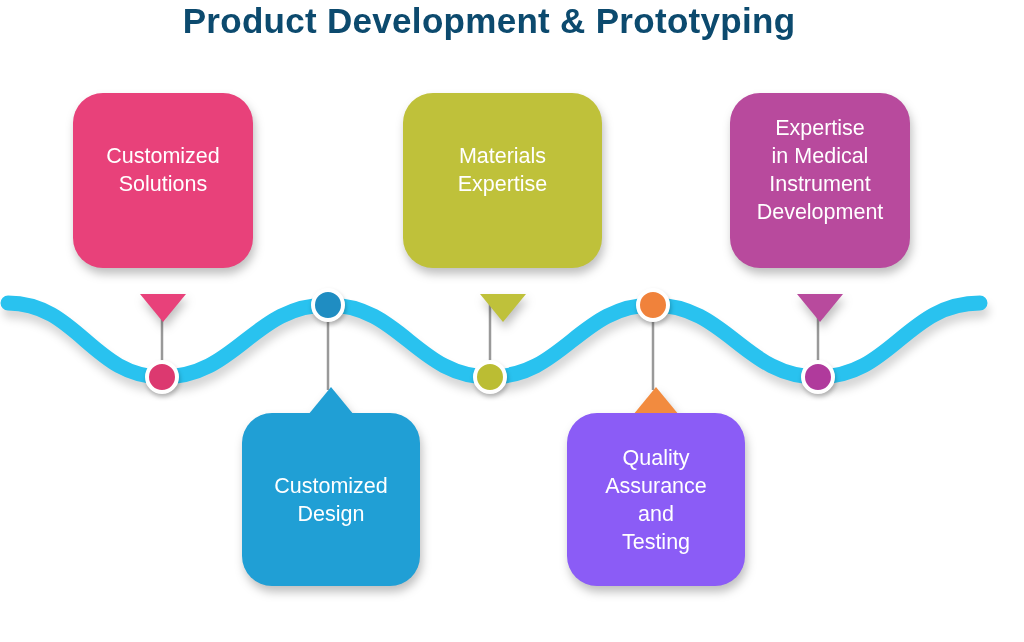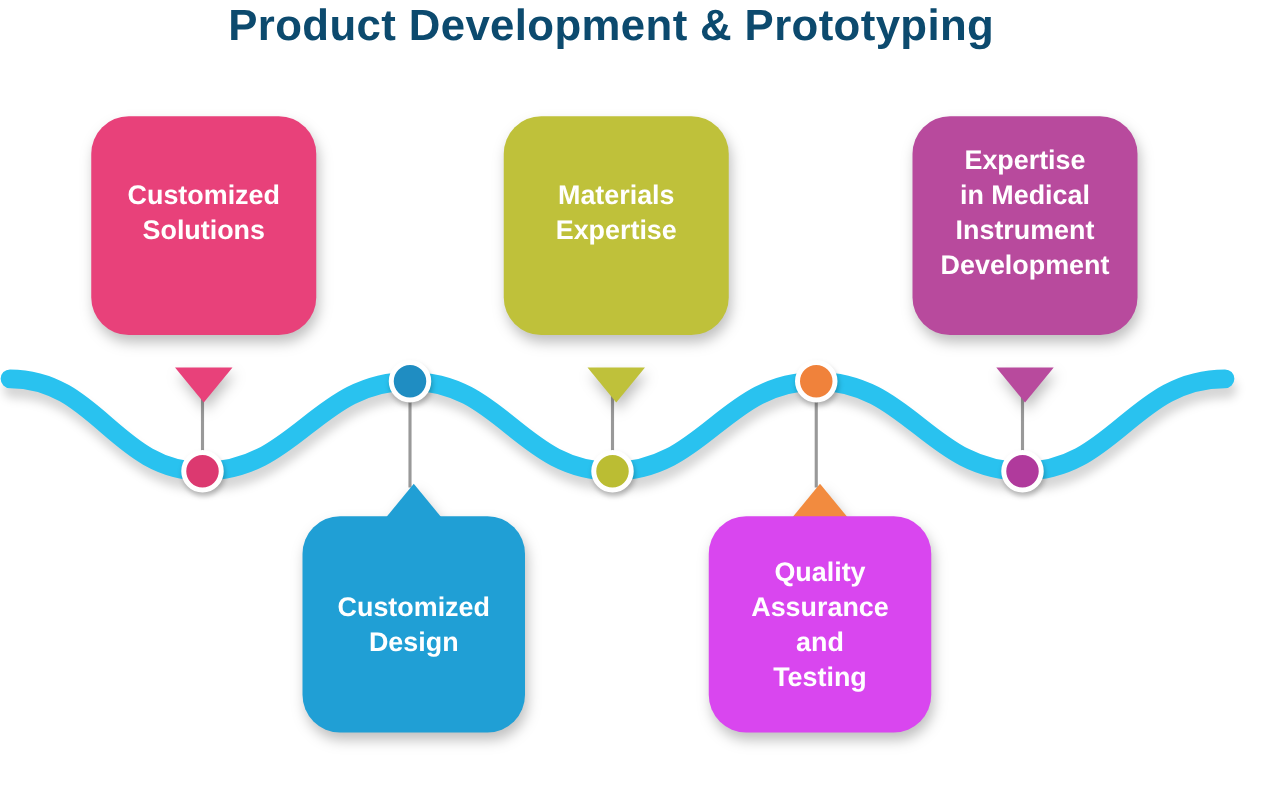--- a/index.html
+++ b/index.html
@@ -61,52 +61,52 @@
     align-items: center;
     justify-content: center;
   }
   .bubble.top .bubble-box { top: 0; height: 175px; }
   .bubble.bottom .bubble-box { top: 26px; height: 173px; }
   .bubble-label {
     white-space: pre-line;
     text-align: center;
     color: #ffffff;
     font-size: 21.5px;
-    font-weight: bold;
+    font-weight: normal;
     line-height: 28px;
   }
   .bubble.top .bubble-label { transform: translateY(-11px); }
   .tail {
     position: absolute;
     width: 0;
     height: 0;
     left: 50%;
     margin-left: -23px;
     border-left: 23px solid transparent;
     border-right: 23px solid transparent;
   }
   .bubble.top .tail { bottom: -26px; border-top-width: 28px; border-top-style: solid; }
   .bubble.bottom .tail { top: 0; border-bottom-width: 28px; border-bottom-style: solid; }
 
   
   .c-pink   { background: #E8417A; }
   .c-blue   { background: #209FD5; }
   .c-olive  { background: #BFC13A; }
-  .c-orange { background: #d946ef; }
+  .c-orange { background: #8b5cf6; }
   .c-purple { background: #B84A9D; }
   .t-pink   { border-top-color: #E8417A; }
   .t-blue   { border-bottom-color: #209FD5; }
   .t-olive  { border-top-color: #BFC13A; }
   .t-orange { border-bottom-color: #F28B3F; }
   .t-purple { border-top-color: #B84A9D; }
 
   
   .pos-1 { left: 73px;  top: 93px;  width: 180px; height: 203px; }
   .pos-2 { left: 242px; top: 387px; width: 178px; height: 201px; }
-  .pos-3 { left: 403px; top: 93px;  width: 180px; height: 203px; }
+  .pos-3 { left: 403px; top: 93px;  width: 180px; height: 203px; padding-left: 19px; }
   .pos-4 { left: 567px; top: 387px; width: 178px; height: 201px; }
   .pos-5 { left: 730px; top: 93px;  width: 180px; height: 203px; }
 </style>
 </head>
 <body>
 
 <div class="canvas">
 
   <div class="title">Product Development &amp; Prototyping</div>
 

